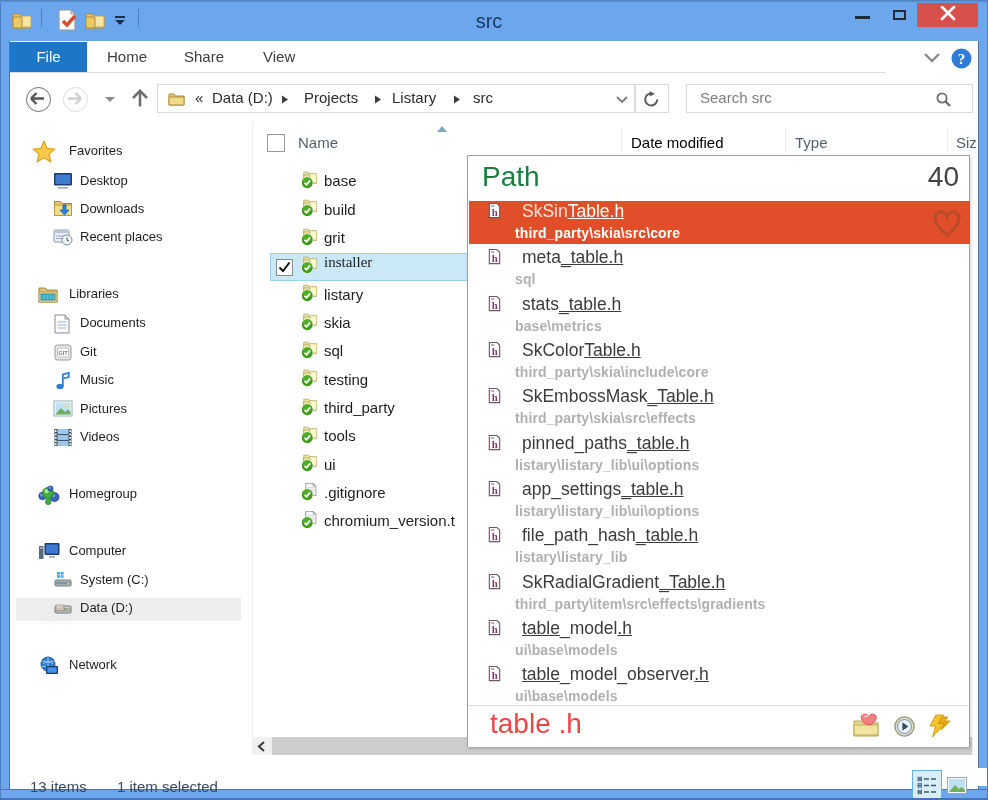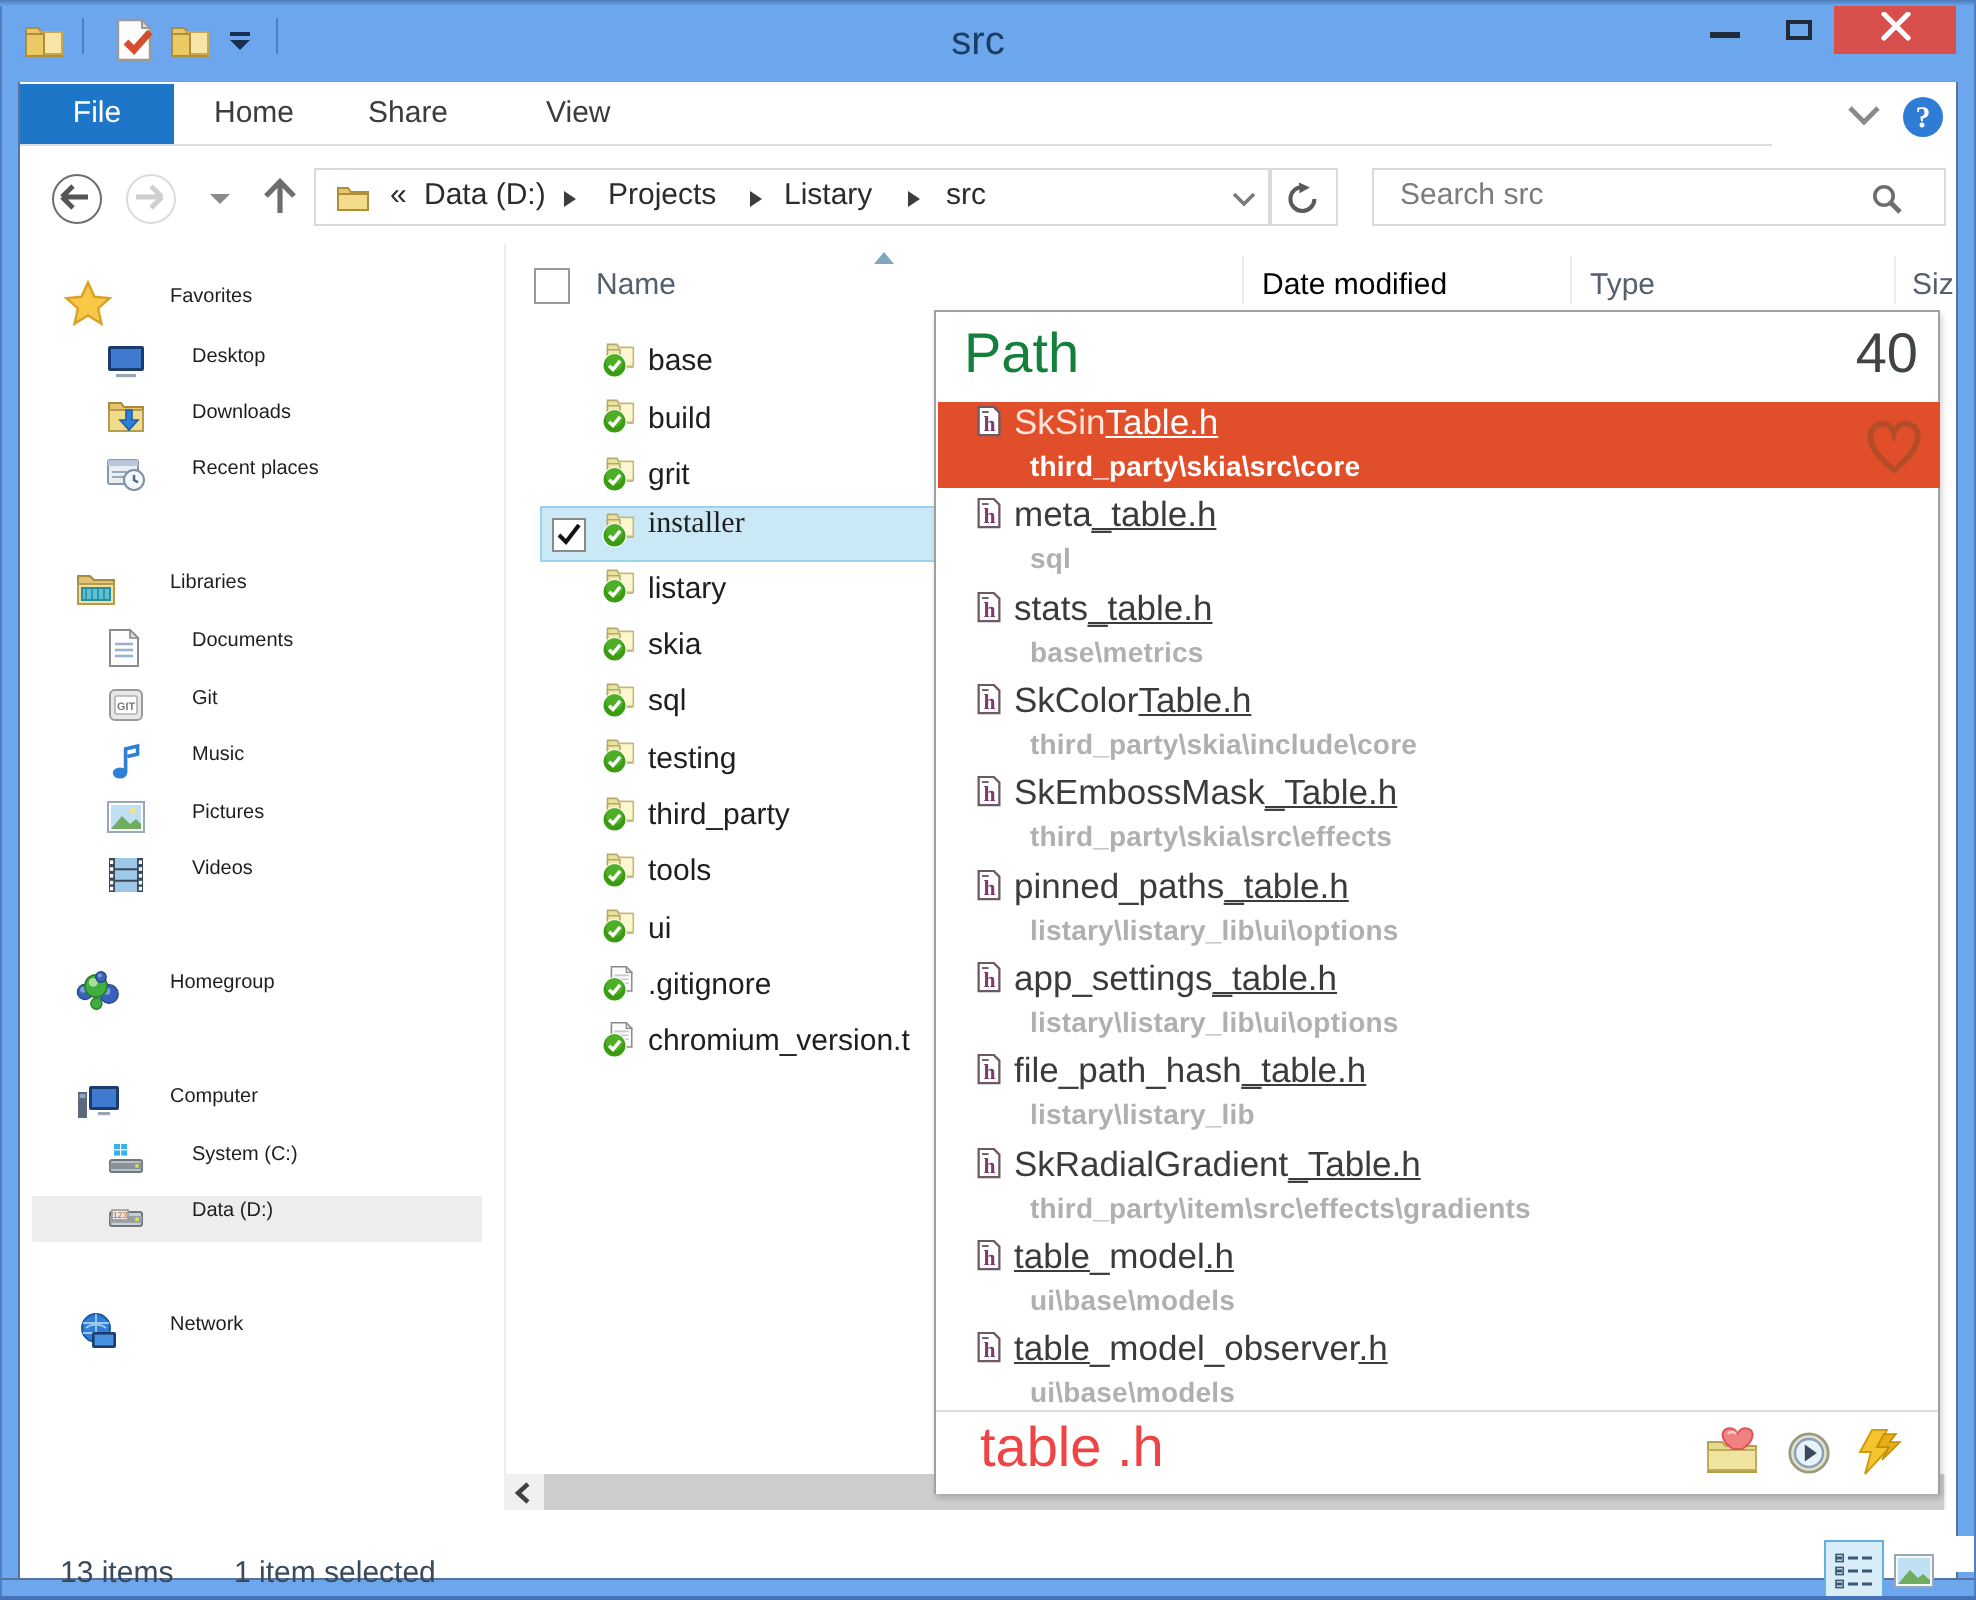--- a/index.html
+++ b/index.html
@@ -17,28 +17,28 @@
   
   #tabrow{left:10px;top:41px;width:876px;height:32px;background:#fff;border-bottom:1px solid #dcdcdc;box-sizing:border-box;}
   #filetab{position:absolute;left:0px;top:1px;width:77px;height:30px;background:#1e76c8;color:#fff;font-size:15px;text-align:center;line-height:30px;}
   .tab{position:absolute;top:0;height:32px;color:#3c3c3c;font-size:15px;line-height:31px;}
   
   #addrrow{left:10px;top:73px;width:968px;height:49px;background:#fff;}
   .navcircle{position:absolute;width:25px;height:25px;border-radius:50%;box-sizing:border-box;}
   .bar{position:absolute;top:11px;height:29px;border:1px solid #dadada;background:#fff;box-sizing:border-box;}
   
   #content{left:10px;top:122px;width:968px;height:615px;background:#fff;}
-  .sideitem{position:absolute;font-size:10px;color:#1e1e1e;white-space:nowrap;margin-left:16px;}
+  .sideitem{position:absolute;font-size:13px;color:#1e1e1e;white-space:nowrap;}
   .fname{position:absolute;left:314px;font-size:15px;color:#1e1e1e;white-space:nowrap;}
   .ficon{position:absolute;left:290px;width:20px;height:18px;}
   #hscroll{left:252px;top:737px;width:721px;height:18px;background:#f0f0f0;}
   #statusbar{left:10px;top:768px;width:968px;height:18px;background:#fff;font-size:15px;color:#3a4a5c;padding-left:40px;}
   
   #popup{left:467px;top:155px;width:503px;height:592px;background:#fff;border:1px solid #a0a0a0;box-sizing:border-box;z-index:50;box-shadow:1px 2px 3px rgba(0,0,0,0.18);}
-  .ptitle{position:absolute;left:39px;font-size:17.5px;color:#3b3b3b;white-space:nowrap;line-height:21px;}
+  .ptitle{position:absolute;left:54px;font-size:17.5px;color:#3b3b3b;white-space:nowrap;line-height:21px;}
   .ptitle u{text-decoration:underline;}
   .psub{position:absolute;left:47px;font-size:14px;font-weight:bold;color:#b0b0b0;white-space:nowrap;letter-spacing:0.1px;}
   .picon{position:absolute;left:20px;width:13px;height:16px;}
   #selrow{position:absolute;left:1px;top:45px;width:501px;height:43px;background:#e04e2a;}
 </style>
 </head>
 <body>
 <div id="win">
 
   <div class="abs" id="titlebar"></div>
@@ -82,21 +82,21 @@
       <svg class="abs" style="left:23px;top:6px" width="16" height="15" viewBox="0 0 16 15">
         <path d="M2 1 L14 13 M14 1 L2 13" stroke="#fff" stroke-width="2.6" stroke-linecap="round"></path>
       </svg>
     </div>
   </div>
 
   <div class="abs" id="tabrow">
     <div id="filetab">File</div>
     <div class="tab" style="left:97px;">Home</div>
     <div class="tab" style="left:174px;">Share</div>
-    <div class="tab" style="left:263px;">View</div>
+    <div class="tab" style="left:253px;">View</div>
     <svg class="abs" style="left:914px;top:12px" width="16" height="10" viewBox="0 0 16 10">
       <path d="M1 1 l7 7 l7 -7" fill="none" stroke="#8a8a8a" stroke-width="2.4"></path>
     </svg>
     <svg class="abs" style="left:941px;top:7px" width="21" height="21" viewBox="0 0 21 21">
       <circle cx="10.5" cy="10.5" r="10" fill="#2e7cd6"></circle>
       <text x="10.5" y="15.5" font-size="15" font-weight="bold" fill="#fff" text-anchor="middle" font-family="Liberation Serif,serif">?</text>
     </svg>
   </div>
 
   <div class="abs" id="addrrow">

